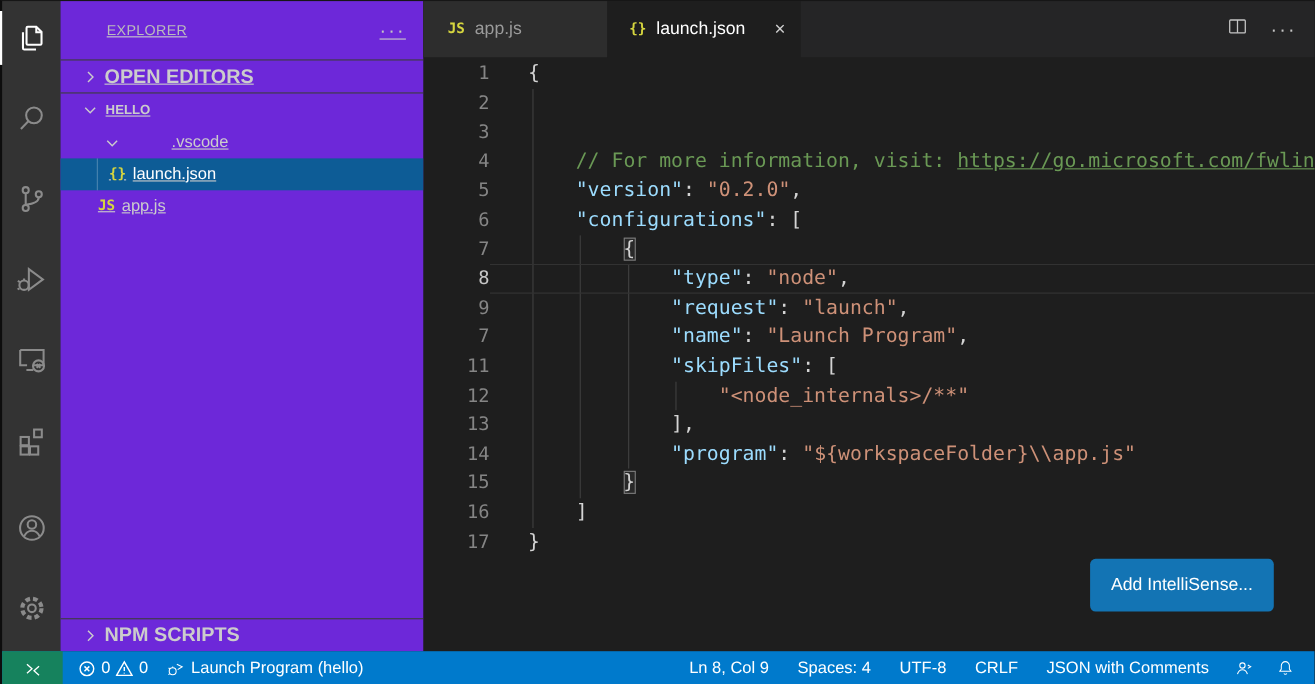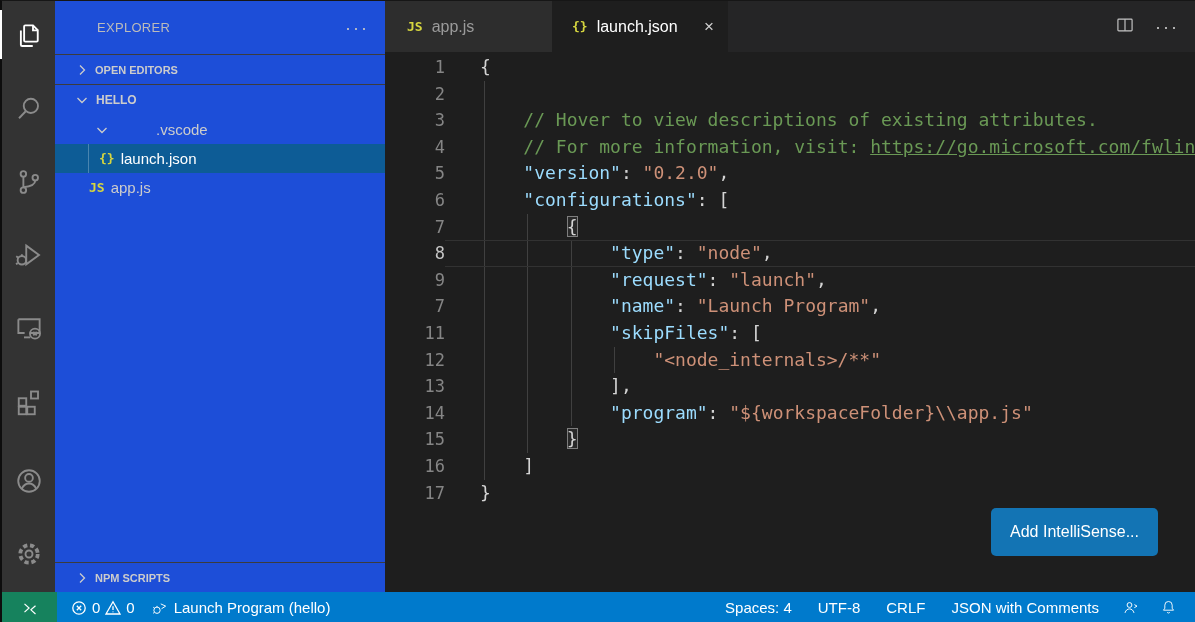--- a/index.html
+++ b/index.html
@@ -11,26 +11,26 @@
   
   .activity-bar { position:absolute; left:0; top:0; width:53px; height:591px;
                   background:#333333; display:flex; flex-direction:column; align-items:center; }
   .ab-item { width:53px; height:73px; display:flex; align-items:center; justify-content:center; cursor:pointer; }
   .ab-item svg { stroke:#8b8b8b; fill:none; stroke-width:1.5; }
   .ab-item.active svg { stroke:#ffffff; }
   .ab-indicator { position:absolute; left:-2px; top:9px; width:2px; height:49px; background:#ffffff; }
   .ab-spacer { flex:1; }
 
   
-  .sidebar { position:absolute; left:53px; top:0; width:330px; height:591px; background:#1d4ed8; color:#cccccc; }
+  .sidebar { position:absolute; left:53px; top:0; width:330px; height:591px; background:#6d28d9; color:#cccccc;text-decoration:underline; }
   .sb-header { height:53px; display:flex; align-items:center; padding:0 16px 0 42px;
                font-size:13px; color:#bbbbbb; letter-spacing:.3px; }
   .sb-header .more { margin-left:auto; font-size:18px; letter-spacing:2px; color:#c5c5c5; cursor:pointer; line-height:10px; }
   .section-header { height:30px; display:flex; align-items:center; gap:5px; padding-left:19px;
-                    font-size:11px; font-weight:bold; color:#cccccc; border-top:1px solid #3c3c3d; cursor:pointer; }
+                    font-size:18px; font-weight:bold; color:#cccccc; border-top:1px solid #3c3c3d; cursor:pointer; }
   .tree-row { height:29px; display:flex; align-items:center; gap:6px; font-size:15px; cursor:pointer; position:relative; }
   .tree-row .chev svg, .section-header svg { display:block; }
   .row-hello { padding-left:19px; font-weight:bold; font-size:12px; border-top:1px solid #3c3c3d; height:31px; }
   .row-vscode { padding-left:39px;gap:46px; }
   .row-launch { padding-left:44px; background:#0d5c96; color:#ffffff; }
   .row-launch .tree-guide { position:absolute; left:33px; top:0; width:1px; height:100%; background:rgba(255,255,255,.25); }
   .row-appjs { padding-left:34px; }
   .file-ico { font-family:"DejaVu Sans Mono", monospace; font-weight:bold; font-size:13px; color:#d6d63f; }
   .sb-bottom { position:absolute; left:0; bottom:0; width:100%; }
 
@@ -234,21 +234,21 @@
     </div>
 
     <div class="editor">
       <div class="guide g0"></div>
       <div class="guide g4"></div>
       <div class="guide g8"></div>
       <div class="guide g12"></div>
       <div id="code-lines">
           <div class="code-line"><span class="ln">1</span><span class="lc"><span class="tk-pn">{</span></span></div>
           <div class="code-line"><span class="ln">2</span><span class="lc"><span>    </span></span></div>
-          <div class="code-line"><span class="ln">3</span><span class="lc"><span>    </span><span class="tk-cm">// Hover to view descriptions of existing attributes.</span></span></div>
+          <div class="code-line"><span class="ln">3</span><span class="lc"><span>    </span></span></div>
           <div class="code-line"><span class="ln">4</span><span class="lc"><span>    </span><span class="tk-cm">// For more information, visit: </span><span class="tk-lk">https://go.microsoft.com/fwlink</span></span></div>
           <div class="code-line"><span class="ln">5</span><span class="lc"><span>    </span><span class="tk-key">"version"</span><span class="tk-pn">: </span><span class="tk-str">"0.2.0"</span><span class="tk-pn">,</span></span></div>
           <div class="code-line"><span class="ln">6</span><span class="lc"><span>    </span><span class="tk-key">"configurations"</span><span class="tk-pn">: [</span></span></div>
           <div class="code-line"><span class="ln">7</span><span class="lc"><span>        </span><span class="tk-pnb">{</span></span></div>
           <div class="code-line current"><span class="ln">8</span><span class="lc"><span>            </span><span class="tk-key">"type"</span><span class="tk-pn">: </span><span class="tk-str">"node"</span><span class="tk-pn">,</span></span></div>
           <div class="code-line"><span class="ln">9</span><span class="lc"><span>            </span><span class="tk-key">"request"</span><span class="tk-pn">: </span><span class="tk-str">"launch"</span><span class="tk-pn">,</span></span></div>
           <div class="code-line"><span class="ln">7</span><span class="lc"><span>            </span><span class="tk-key">"name"</span><span class="tk-pn">: </span><span class="tk-str">"Launch Program"</span><span class="tk-pn">,</span></span></div>
           <div class="code-line"><span class="ln">11</span><span class="lc"><span>            </span><span class="tk-key">"skipFiles"</span><span class="tk-pn">: [</span></span></div>
           <div class="code-line"><span class="ln">12</span><span class="lc"><span>                </span><span class="tk-str">"&lt;node_internals&gt;/**"</span></span></div>
           <div class="code-line"><span class="ln">13</span><span class="lc"><span>            </span><span class="tk-pn">],</span></span></div>
@@ -295,20 +295,23 @@
             <circle cx="8" cy="15" r="4.2"></circle>
             <path d="M4.5 12 L3 11 M4.3 18 L2.8 19 M8 10.8 V9.2"></path>
             <path d="M13 6.5 L19.5 9.5 L14 13"></path>
           </svg>
         </span>
       <span>Launch Program (hello)</span>
     </div>
 
     <div class="sb-right">
       <div class="sb-item">
+          <span>Ln 8, Col 9</span>
+        </div>
+      <div class="sb-item">
           <span>Spaces: 4</span>
         </div>
       <div class="sb-item">
           <span>UTF-8</span>
         </div>
       <div class="sb-item">
           <span>CRLF</span>
         </div>
       <div class="sb-item">
           <span>JSON with Comments</span>

